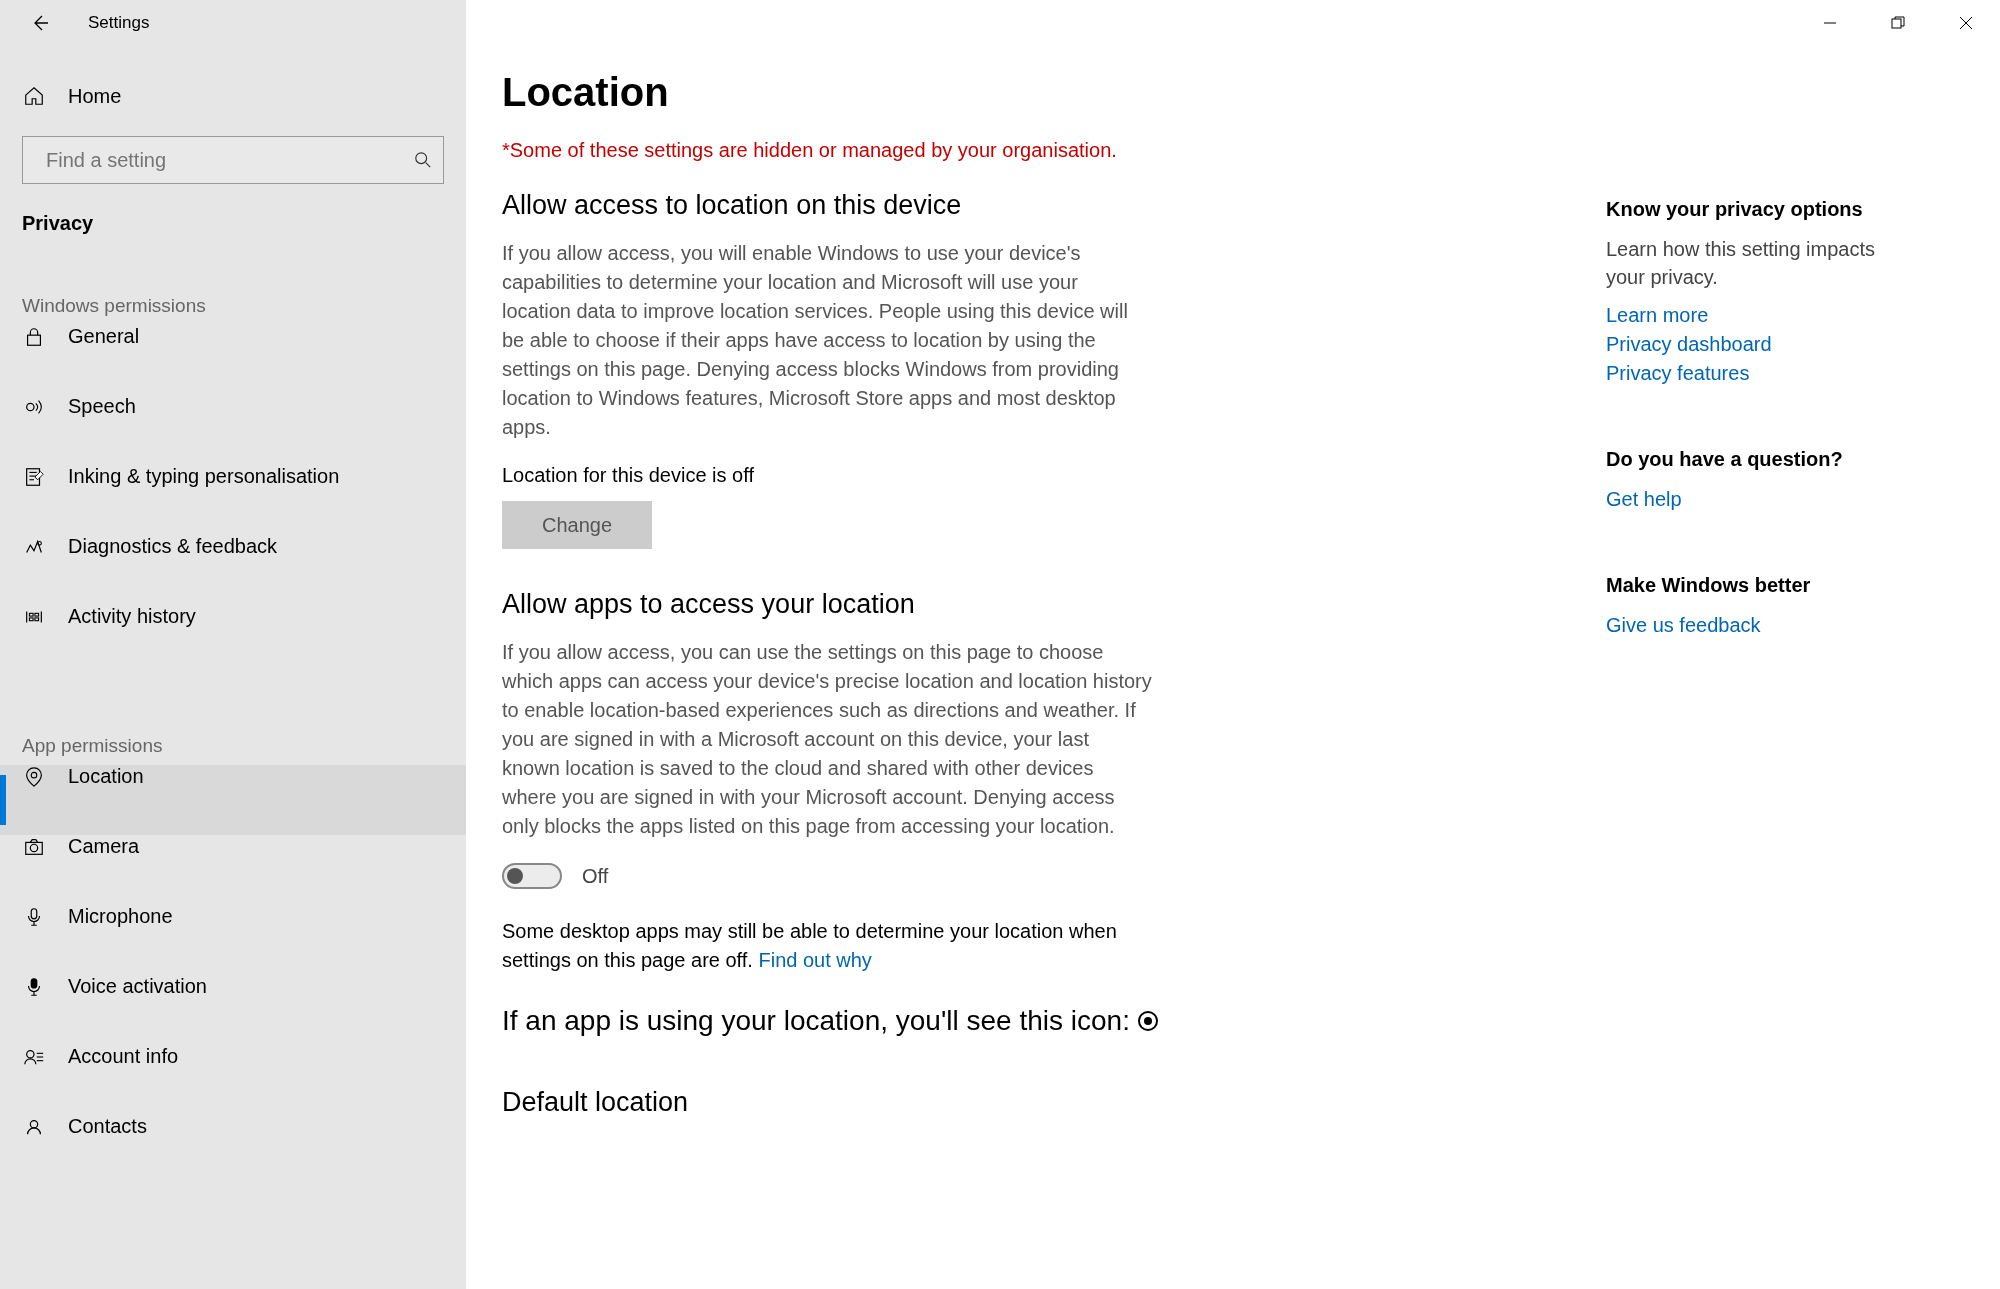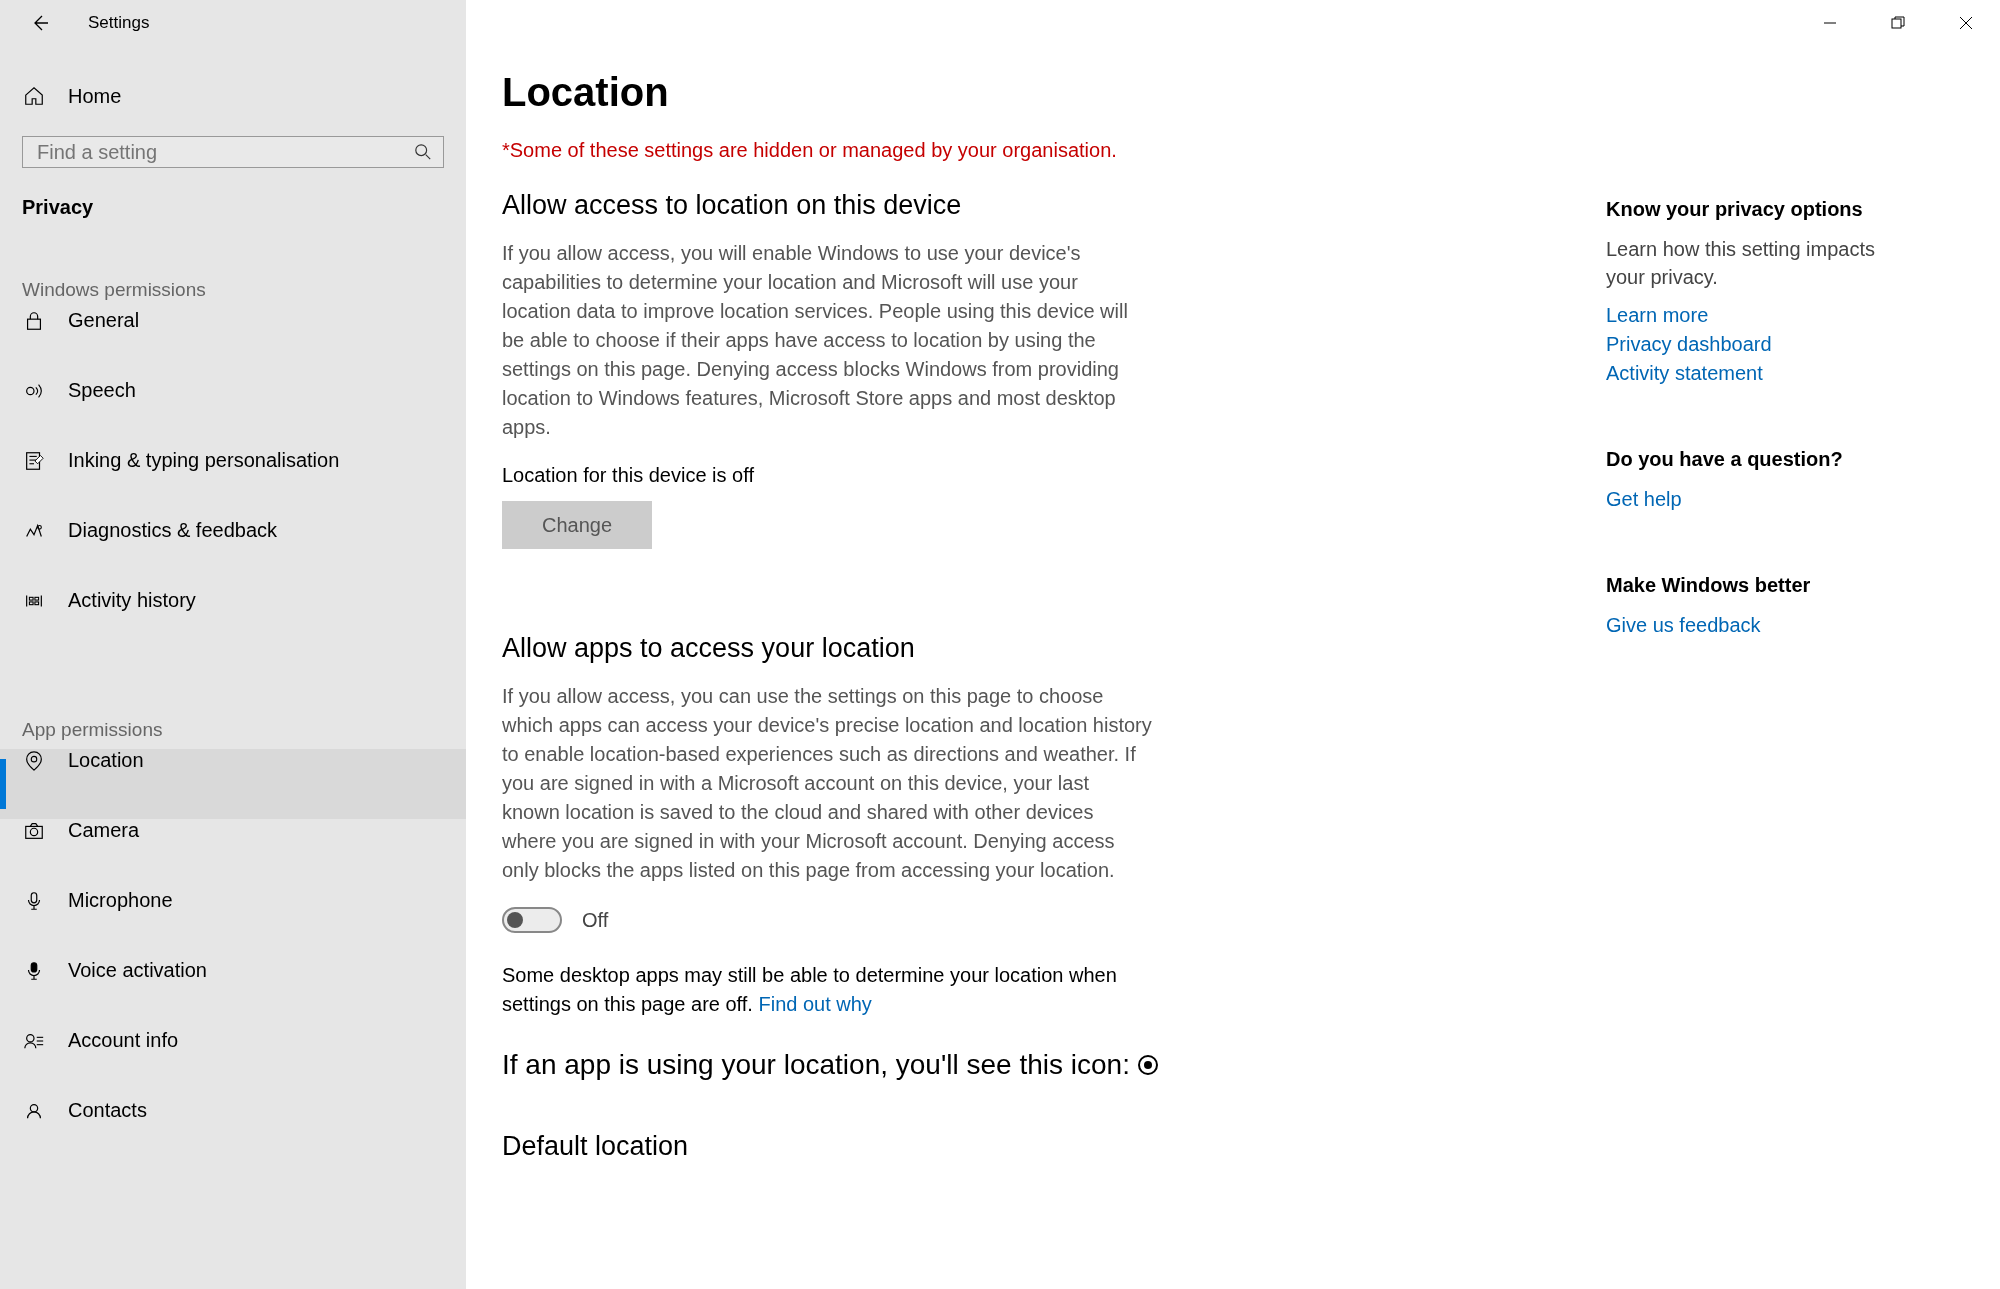--- a/index.html
+++ b/index.html
@@ -31,23 +31,24 @@
 .home-row {
   display: flex; align-items: center; height: 60px; padding: 0 22px; cursor: pointer; margin-top: 20px;
 }
 .home-row .icon { width: 24px; height: 24px; margin-right: 22px; display: flex; align-items: center; justify-content: center; }
 .home-row .label { font-size: 20px; }
 .search-wrap { padding: 0 22px; margin-top: 10px; }
 .search-box {
   position: relative;
   border: 1px solid #999;
   background: #e9e9e9;
-  height: 32px;
+  height: 48px;
   display: flex;
   align-items: center;
+  padding-left: 9px;
 }
 .search-input {
   flex: 1; border: none; background: transparent; font-size: 20px;
   padding: 0 14px; outline: none; color: #444;
 }
 .search-icon { width: 40px; display: flex; align-items: center; justify-content: center; }
 .section-title { font-size: 20px; font-weight: 700; padding: 0 22px; margin-top: 28px; }
 .group-label { font-size: 19px; color: #666; padding: 0 22px; margin-top: 60px; margin-bottom: 8px; }
 .nav-item {
   display: flex; align-items: flex-start; height: 70px; padding: 0 22px;
@@ -72,21 +73,21 @@
 }
 .page-title { font-size: 40px; font-weight: 600; margin-bottom: 24px; }
 .policy-notice { color: #c50000; font-size: 20px; margin-bottom: 28px; }
 .subheading { font-size: 27px; font-weight: 400; margin-bottom: 18px; }
 .body-text { font-size: 20px; color: #555; line-height: 1.45; margin-bottom: 22px; max-width: 650px; }
 .body-text-black { font-size: 20px; color: #000; line-height: 1.45; margin-bottom: 22px; max-width: 650px; }
 .status-line { font-size: 20px; margin-bottom: 14px; }
 .btn {
   background: #ccc; border: none; height: 48px; padding: 0 40px;
   font-size: 20px; color: #555; cursor: default;
-  margin-bottom: 84px;
+  margin-bottom: 40px;
 }
 .toggle-row { display: flex; align-items: center; margin-bottom: 28px; }
 .toggle {
   width: 60px; height: 26px; border: 2px solid #888; border-radius: 14px;
   background: #ececec; position: relative; margin-right: 20px;
 }
 .toggle-knob {
   width: 16px; height: 16px; border-radius: 50%; background: #555;
   position: absolute; left: 3px; top: 3px;
 }
@@ -313,21 +314,21 @@
 
       <h2 class="subheading">Default location</h2>
     </div>
 
     <div class="aside-col">
       <div class="aside-block">
         <div class="aside-heading">Know your privacy options</div>
         <div class="aside-text">Learn how this setting impacts your privacy.</div>
         <a class="aside-link">Learn more</a>
         <a class="aside-link">Privacy dashboard</a>
-        <a class="aside-link">Activity statement</a>
+        <a class="aside-link">Privacy features</a>
       </div>
       <div class="aside-block">
         <div class="aside-heading">Do you have a question?</div>
         <a class="aside-link">Get help</a>
       </div>
       <div class="aside-block">
         <div class="aside-heading">Make Windows better</div>
         <a class="aside-link">Give us feedback</a>
       </div>
     </div>

